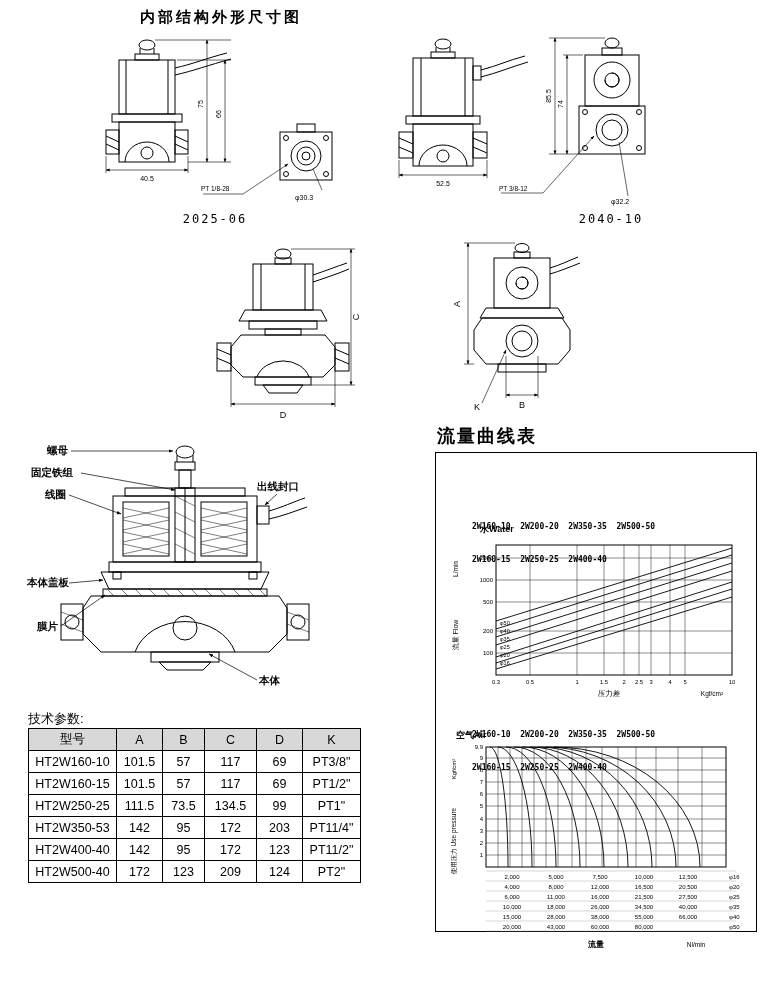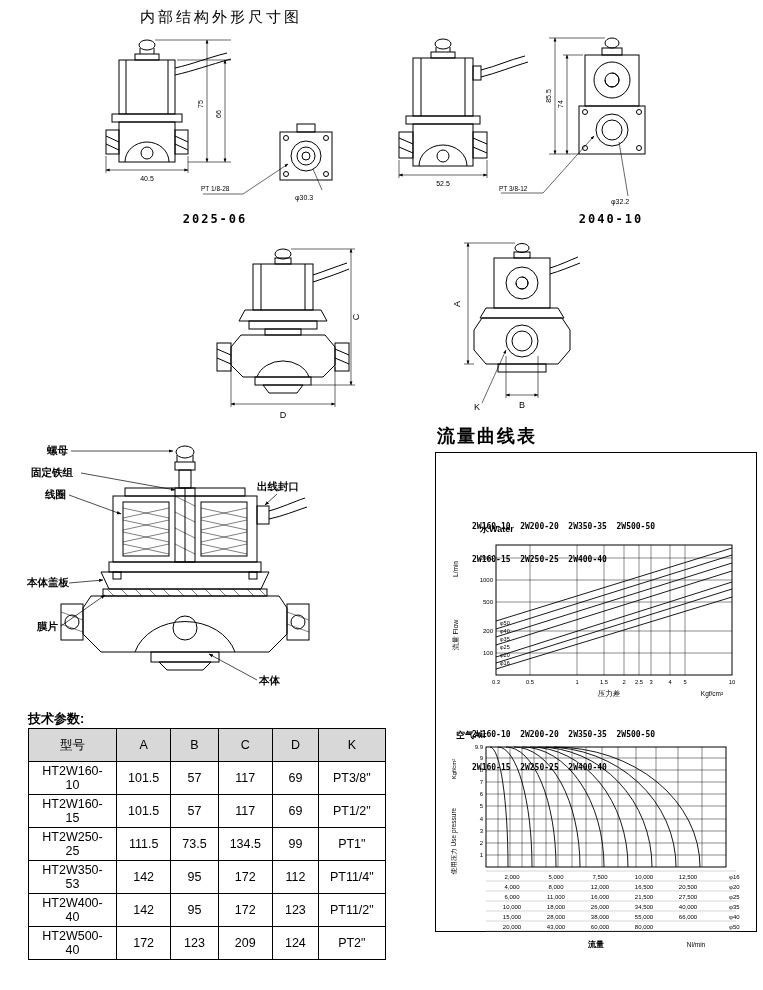--- a/index.html
+++ b/index.html
@@ -1,24 +1,24 @@
 <!DOCTYPE html>
 <html><head>
 <meta charset="utf-8">
 <style>
   *{margin:0;padding:0;box-sizing:border-box}
   html,body{background:#fff}
   body{width:763px;height:990px;position:relative;font-family:"Liberation Sans",sans-serif;color:#000;overflow:hidden}
   .abs{position:absolute}
-  .page-title{font-size:15px;font-weight:normal;letter-spacing:3px}
+  .page-title{font-size:15px;font-weight:bold;letter-spacing:3px}
   .section-title{font-size:18px;font-weight:bold;letter-spacing:2px}
-  .params-title{font-size:13px;font-weight:bold}
-  .model-label{font-size:12px;font-weight:bold;letter-spacing:2px;text-align:center;font-family:"DejaVu Sans Mono",monospace}
+  .params-title{font-size:13px;font-weight:normal}
+  .model-label{font-size:12px;font-weight:normal;letter-spacing:2px;text-align:center;font-family:"DejaVu Sans Mono",monospace}
   table.params{border-collapse:collapse;background:#fff}
-  .params th,.params td{border:1px solid #000;font-size:12.5px;text-align:center;height:33px;padding:0 11px;font-weight:normal}
+  .params th,.params td{border:1px solid #000;font-size:12.5px;text-align:center;height:22px;padding:0 1px;font-weight:normal}
   .params th{background:#d8d8d8}
   .flow-box{border:1px solid #000;background:#fff}
   .models{font-size:8px;font-weight:bold;white-space:pre;line-height:11px;font-family:"DejaVu Sans Mono",monospace}
   .medium{font-size:9px;font-weight:bold}
   svg{display:block}
   svg text{font-family:"Liberation Sans",sans-serif}
 </style>
 </head>
 <body>
 
@@ -335,21 +335,21 @@
     <td>73.5</td>
     <td>134.5</td>
     <td>99</td>
     <td>PT1"</td>
   </tr>
   <tr>
     <td>HT2W350-53</td>
     <td>142</td>
     <td>95</td>
     <td>172</td>
-    <td>112</td>
+    <td>203</td>
     <td>PT11/4"</td>
   </tr>
   <tr>
     <td>HT2W400-40</td>
     <td>142</td>
     <td>95</td>
     <td>172</td>
     <td>123</td>
     <td>PT11/2"</td>
   </tr>

